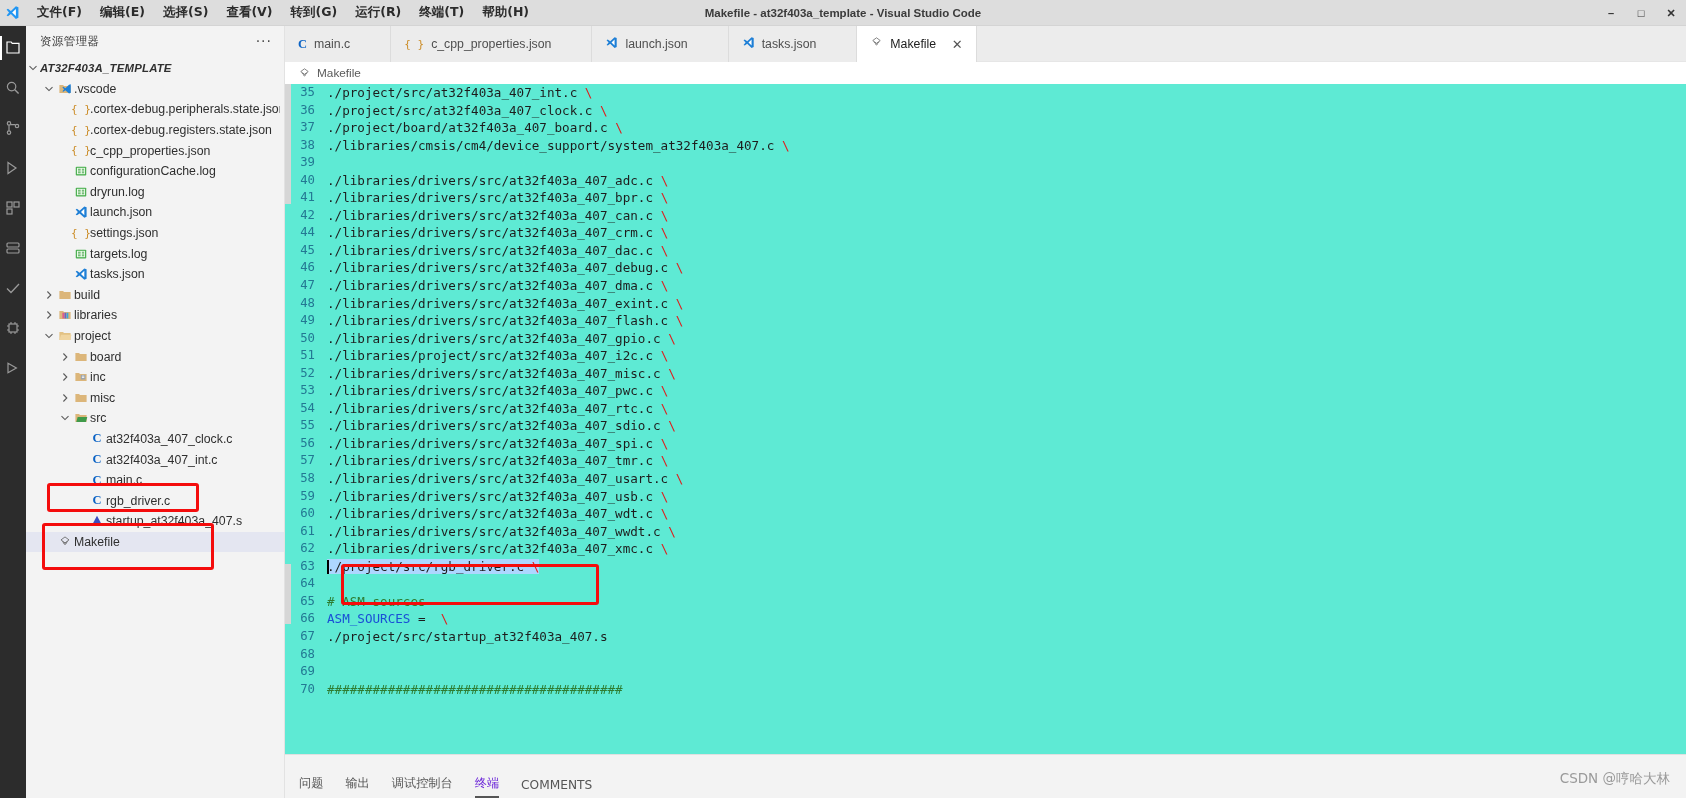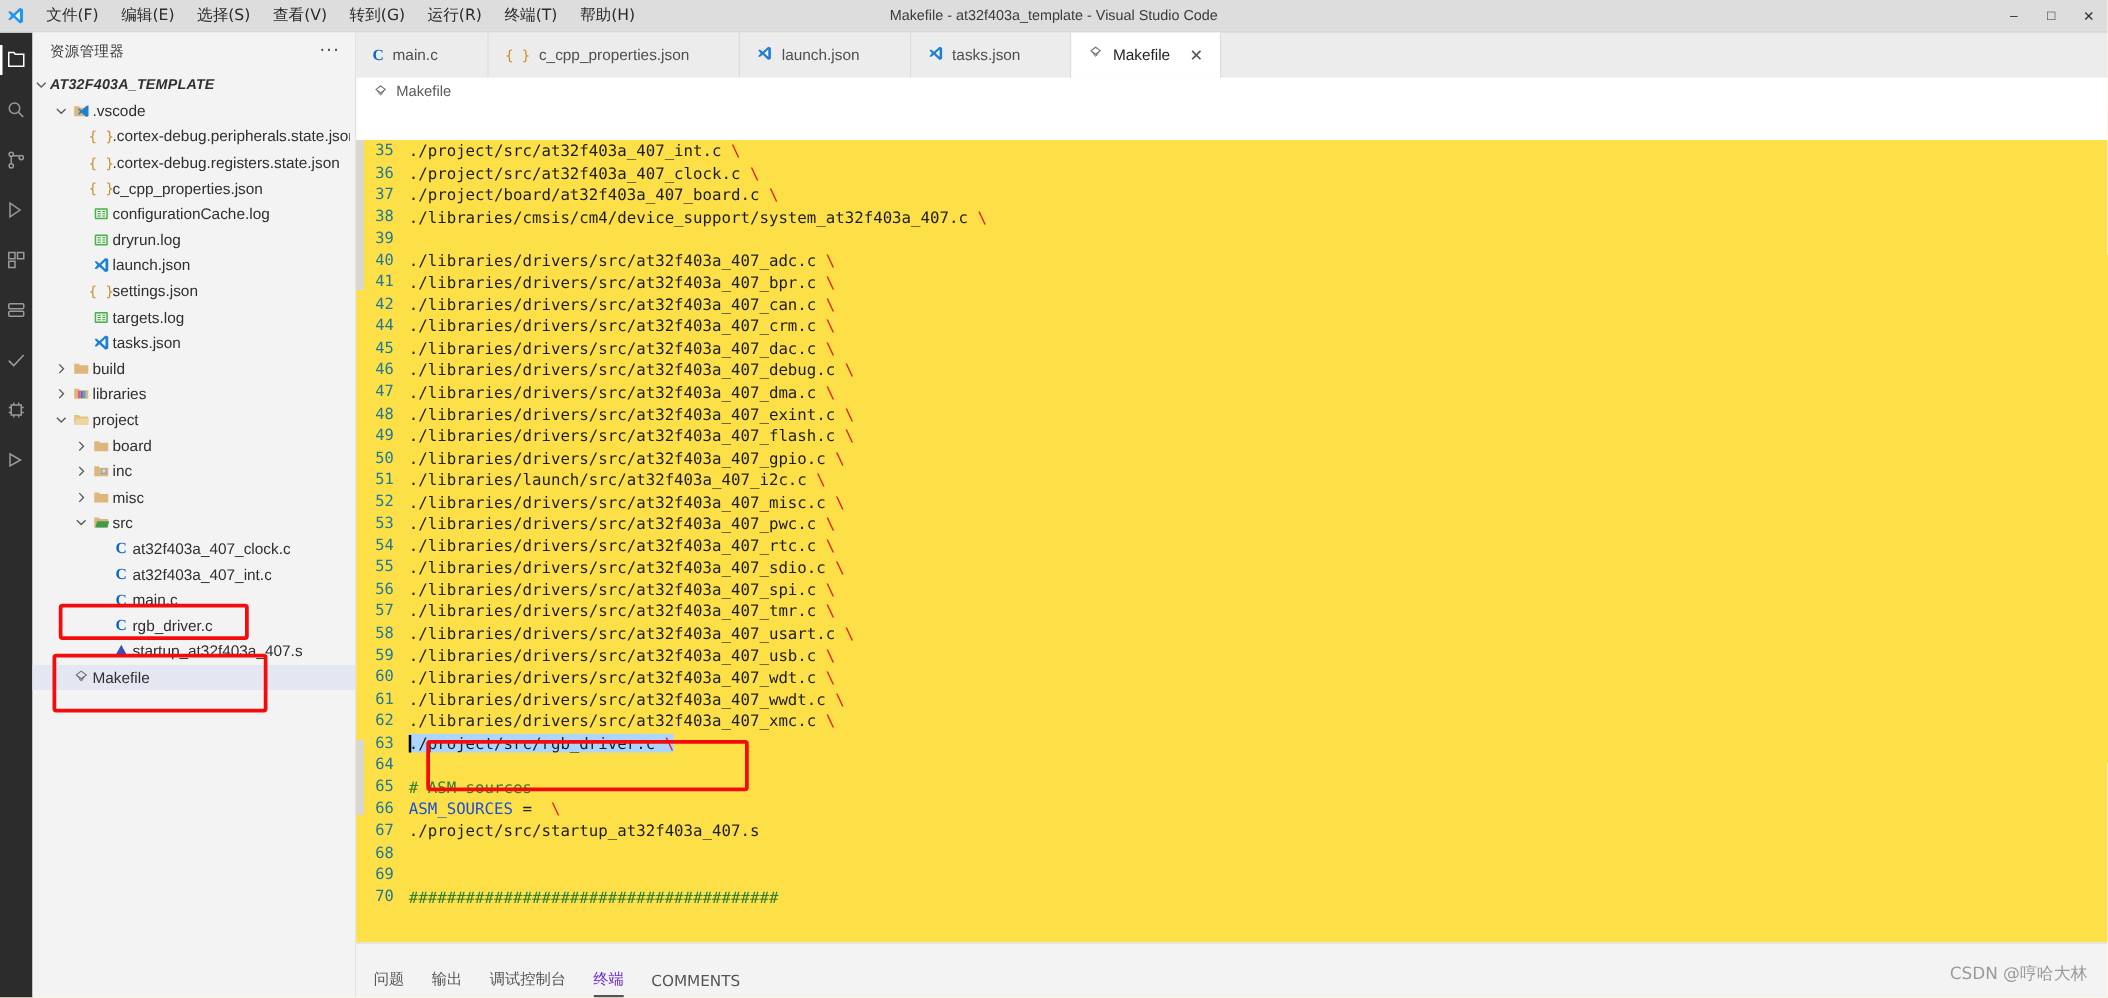--- a/index.html
+++ b/index.html
@@ -7,21 +7,21 @@
     width: 1686px; height: 798px;
     background: #ffffff;
     font-family: "Liberation Sans", sans-serif;
     overflow: hidden;
   }
   .app { position: relative; width: 1686px; height: 798px; display: flex; flex-direction: column; }
 
   
   .titlebar {
     height: 26px; background: #dddddd; display: flex; align-items: center;
-    position: relative; flex: 0 0 26px; border-bottom: 1px solid #d4d4d4;
+    position: relative; flex: 0 0 26px; border-bottom: 1px solid #d4d4d4; font-weight: bold;
   }
   .vs-logo { width: 24px; height: 26px; display: flex; align-items: center; justify-content: center; }
   .menu { display: flex; align-items: center; gap: 0px; margin-left: 4px; }
   .menu-item {
     font-size: 12.5px; color: #2b2b2b; padding: 3px 9px; white-space: nowrap;
     font-family: "DejaVu Sans", "Liberation Sans", sans-serif;
   }
   .title-center {
     position: absolute; left: 0; right: 0; text-align: center;
     font-size: 11.5px; color: #3b3b3b; pointer-events: none;
@@ -89,21 +89,21 @@
   .tab.active { background: #ffffff; color: #222; }
   .tab .tclose { margin-left: 8px; font-size: 13px; color: #555; width: 12px; text-align: center; }
   .tab .tclose.hidden { visibility: hidden; }
   .tabbar-fill { flex: 1; background: #ececec; border-bottom: 1px solid #e6e6e6; }
 
   .breadcrumb {
     height: 22px; display: flex; align-items: center; gap: 6px; padding-left: 13px;
     font-size: 11.8px; color: #5a5a5a; background: #fff; flex: 0 0 22px;
   }
 
-  .code-wrap { flex: 1; position: relative; background: #fde047; overflow: hidden; min-height: 0; margin-top: 28px; }
+  .code-wrap { flex: 1; position: relative; background: #5eead4; overflow: hidden; min-height: 0; }
   .code {
     font-family: "DejaVu Sans Mono", "Liberation Mono", monospace;
     font-size: 12.6px; line-height: 17.55px; position: relative;
   }
   .cline { display: flex; height: 17.55px; align-items: center; position: relative; }
   .lnum {
     width: 42px; min-width: 42px; text-align: right; padding-right: 12px;
     color: #237893; font-size: 12.3px; user-select: none;
   }
   .ctext { white-space: pre; color: #1d1d1d; position: relative; }
@@ -656,21 +656,21 @@
             <div class="cline">
               <div class="lnum">49</div>
               <div class="ctext"><span>./libraries/drivers/src/at32f403a_407_flash.c </span><span class="bs">\</span></div>
             </div>
             <div class="cline">
               <div class="lnum">50</div>
               <div class="ctext"><span>./libraries/drivers/src/at32f403a_407_gpio.c </span><span class="bs">\</span></div>
             </div>
             <div class="cline">
               <div class="lnum">51</div>
-              <div class="ctext"><span>./libraries/launch/src/at32f403a_407_i2c.c </span><span class="bs">\</span></div>
+              <div class="ctext"><span>./libraries/project/src/at32f403a_407_i2c.c </span><span class="bs">\</span></div>
             </div>
             <div class="cline">
               <div class="lnum">52</div>
               <div class="ctext"><span>./libraries/drivers/src/at32f403a_407_misc.c </span><span class="bs">\</span></div>
             </div>
             <div class="cline">
               <div class="lnum">53</div>
               <div class="ctext"><span>./libraries/drivers/src/at32f403a_407_pwc.c </span><span class="bs">\</span></div>
             </div>
             <div class="cline">

